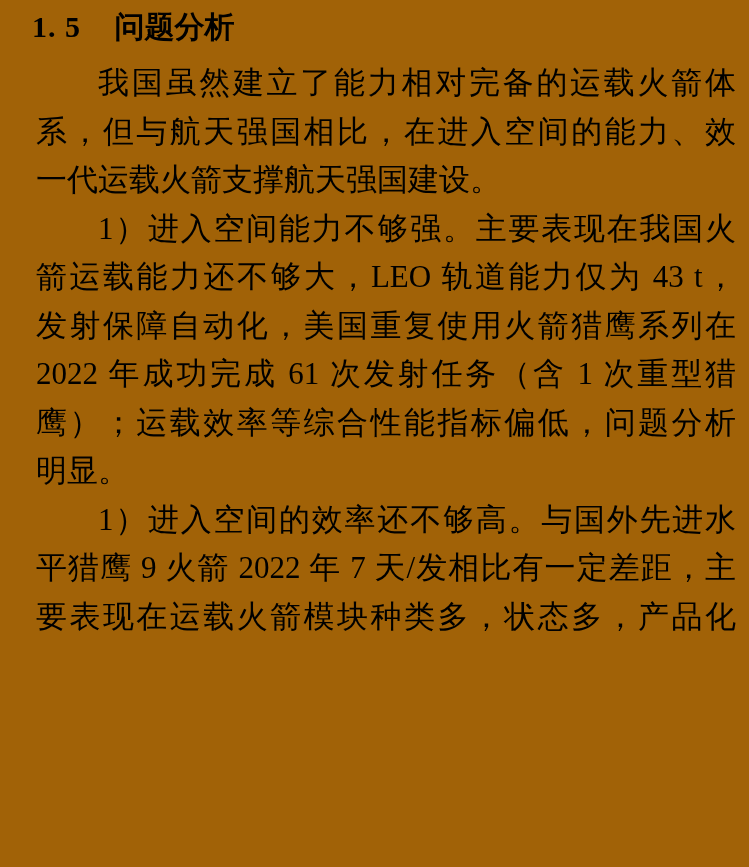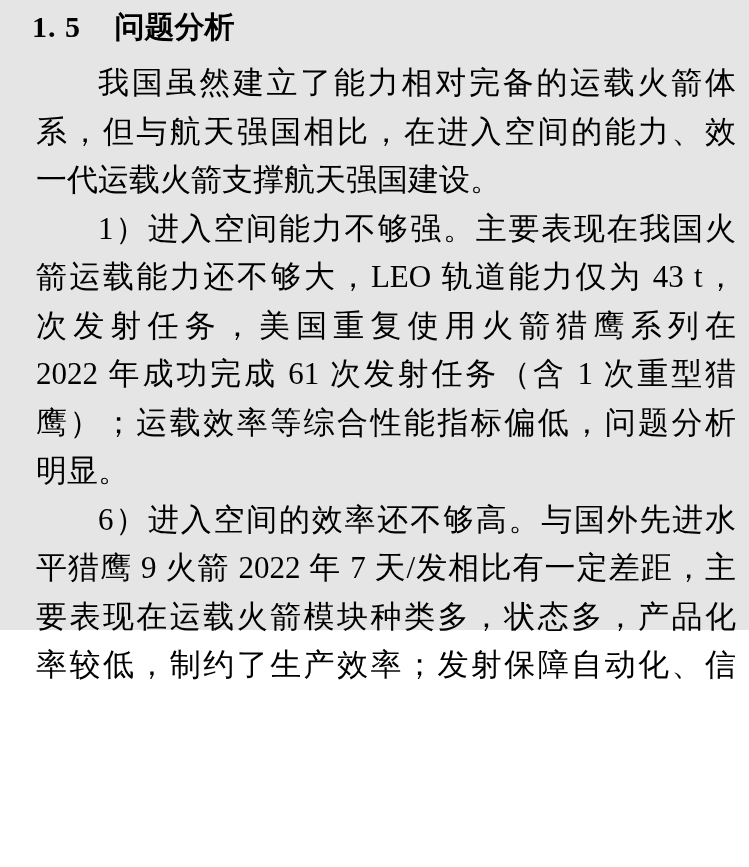--- a/index.html
+++ b/index.html
@@ -9,23 +9,23 @@
   }
   body {
     width: 749px;
     height: 867px;
     overflow: hidden;
     color: #000000;
   }
   .page {
     box-sizing: border-box;
     width: 749px;
-    height: 630px;
+    height: 867px;
     padding: 8px 13px 0 36px;
-    background: #e5e5e5;
+    background: #a16207;
   }
   .heading {
     margin: 0 0 0 -4px;
     font-size: 30px;
     font-weight: bold;
     line-height: 38px;
     white-space: nowrap;
   }
   .heading-num {
     font-family: "Liberation Serif", "DejaVu Serif", serif;
@@ -64,23 +64,22 @@
     <span class="heading-num">1. 5</span>
     <span class="heading-title">问题分析</span>
   </h2>
 
   <div class="content">
     <p class="line indent">我国虽然建立了能力相对完备的运载火箭体</p>
     <p class="line">系，但与航天强国相比，在进入空间的能力、效</p>
     <p class="line para-end">一代运载火箭支撑航天强国建设。</p>
     <p class="line indent">1）进入空间能力不够强。主要表现在我国火</p>
     <p class="line">箭运载能力还不够大，LEO 轨道能力仅为 43 t，</p>
-    <p class="line">次发射任务，美国重复使用火箭猎鹰系列在</p>
+    <p class="line">发射保障自动化，美国重复使用火箭猎鹰系列在</p>
     <p class="line">2022 年成功完成 61 次发射任务（含 1 次重型猎</p>
     <p class="line">鹰）；运载效率等综合性能指标偏低，问题分析</p>
     <p class="line para-end">明显。</p>
-    <p class="line indent">6）进入空间的效率还不够高。与国外先进水</p>
+    <p class="line indent">1）进入空间的效率还不够高。与国外先进水</p>
     <p class="line">平猎鹰 9 火箭 2022 年 7 天/发相比有一定差距，主</p>
     <p class="line">要表现在运载火箭模块种类多，状态多，产品化</p>
-    <p class="line">率较低，制约了生产效率；发射保障自动化、信</p>
   </div>
 
 </div>
 
 </body></html>

